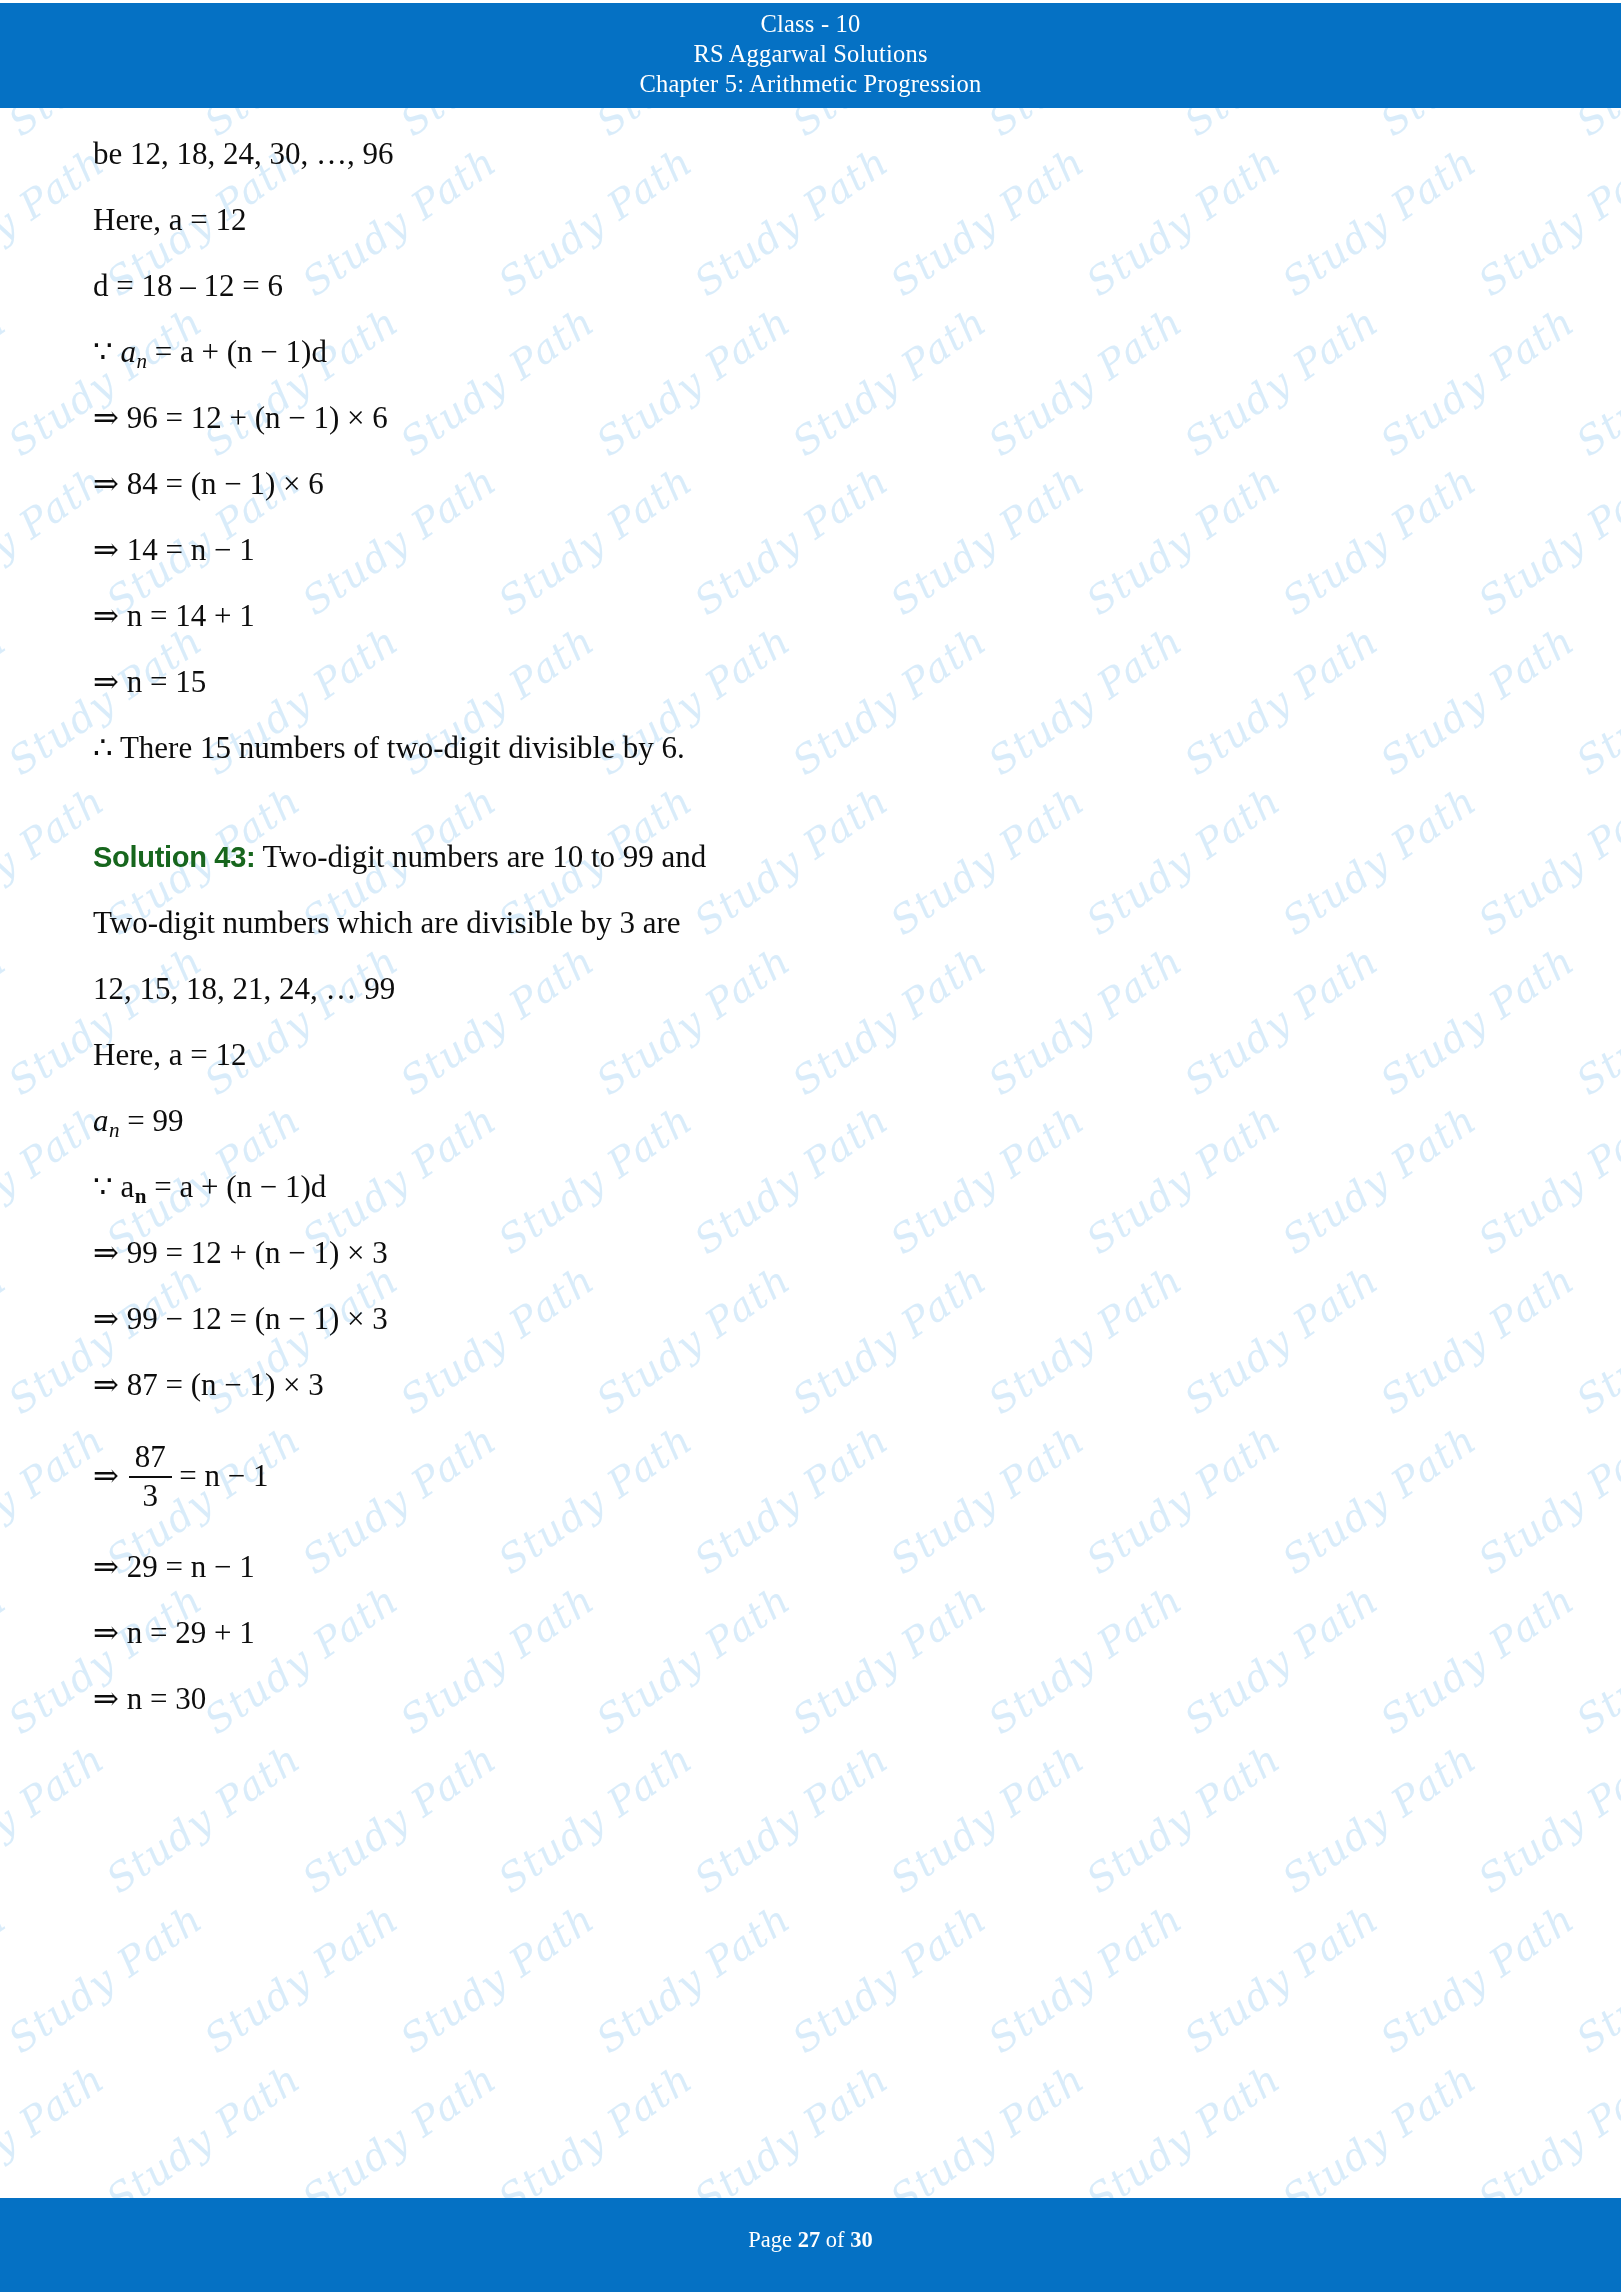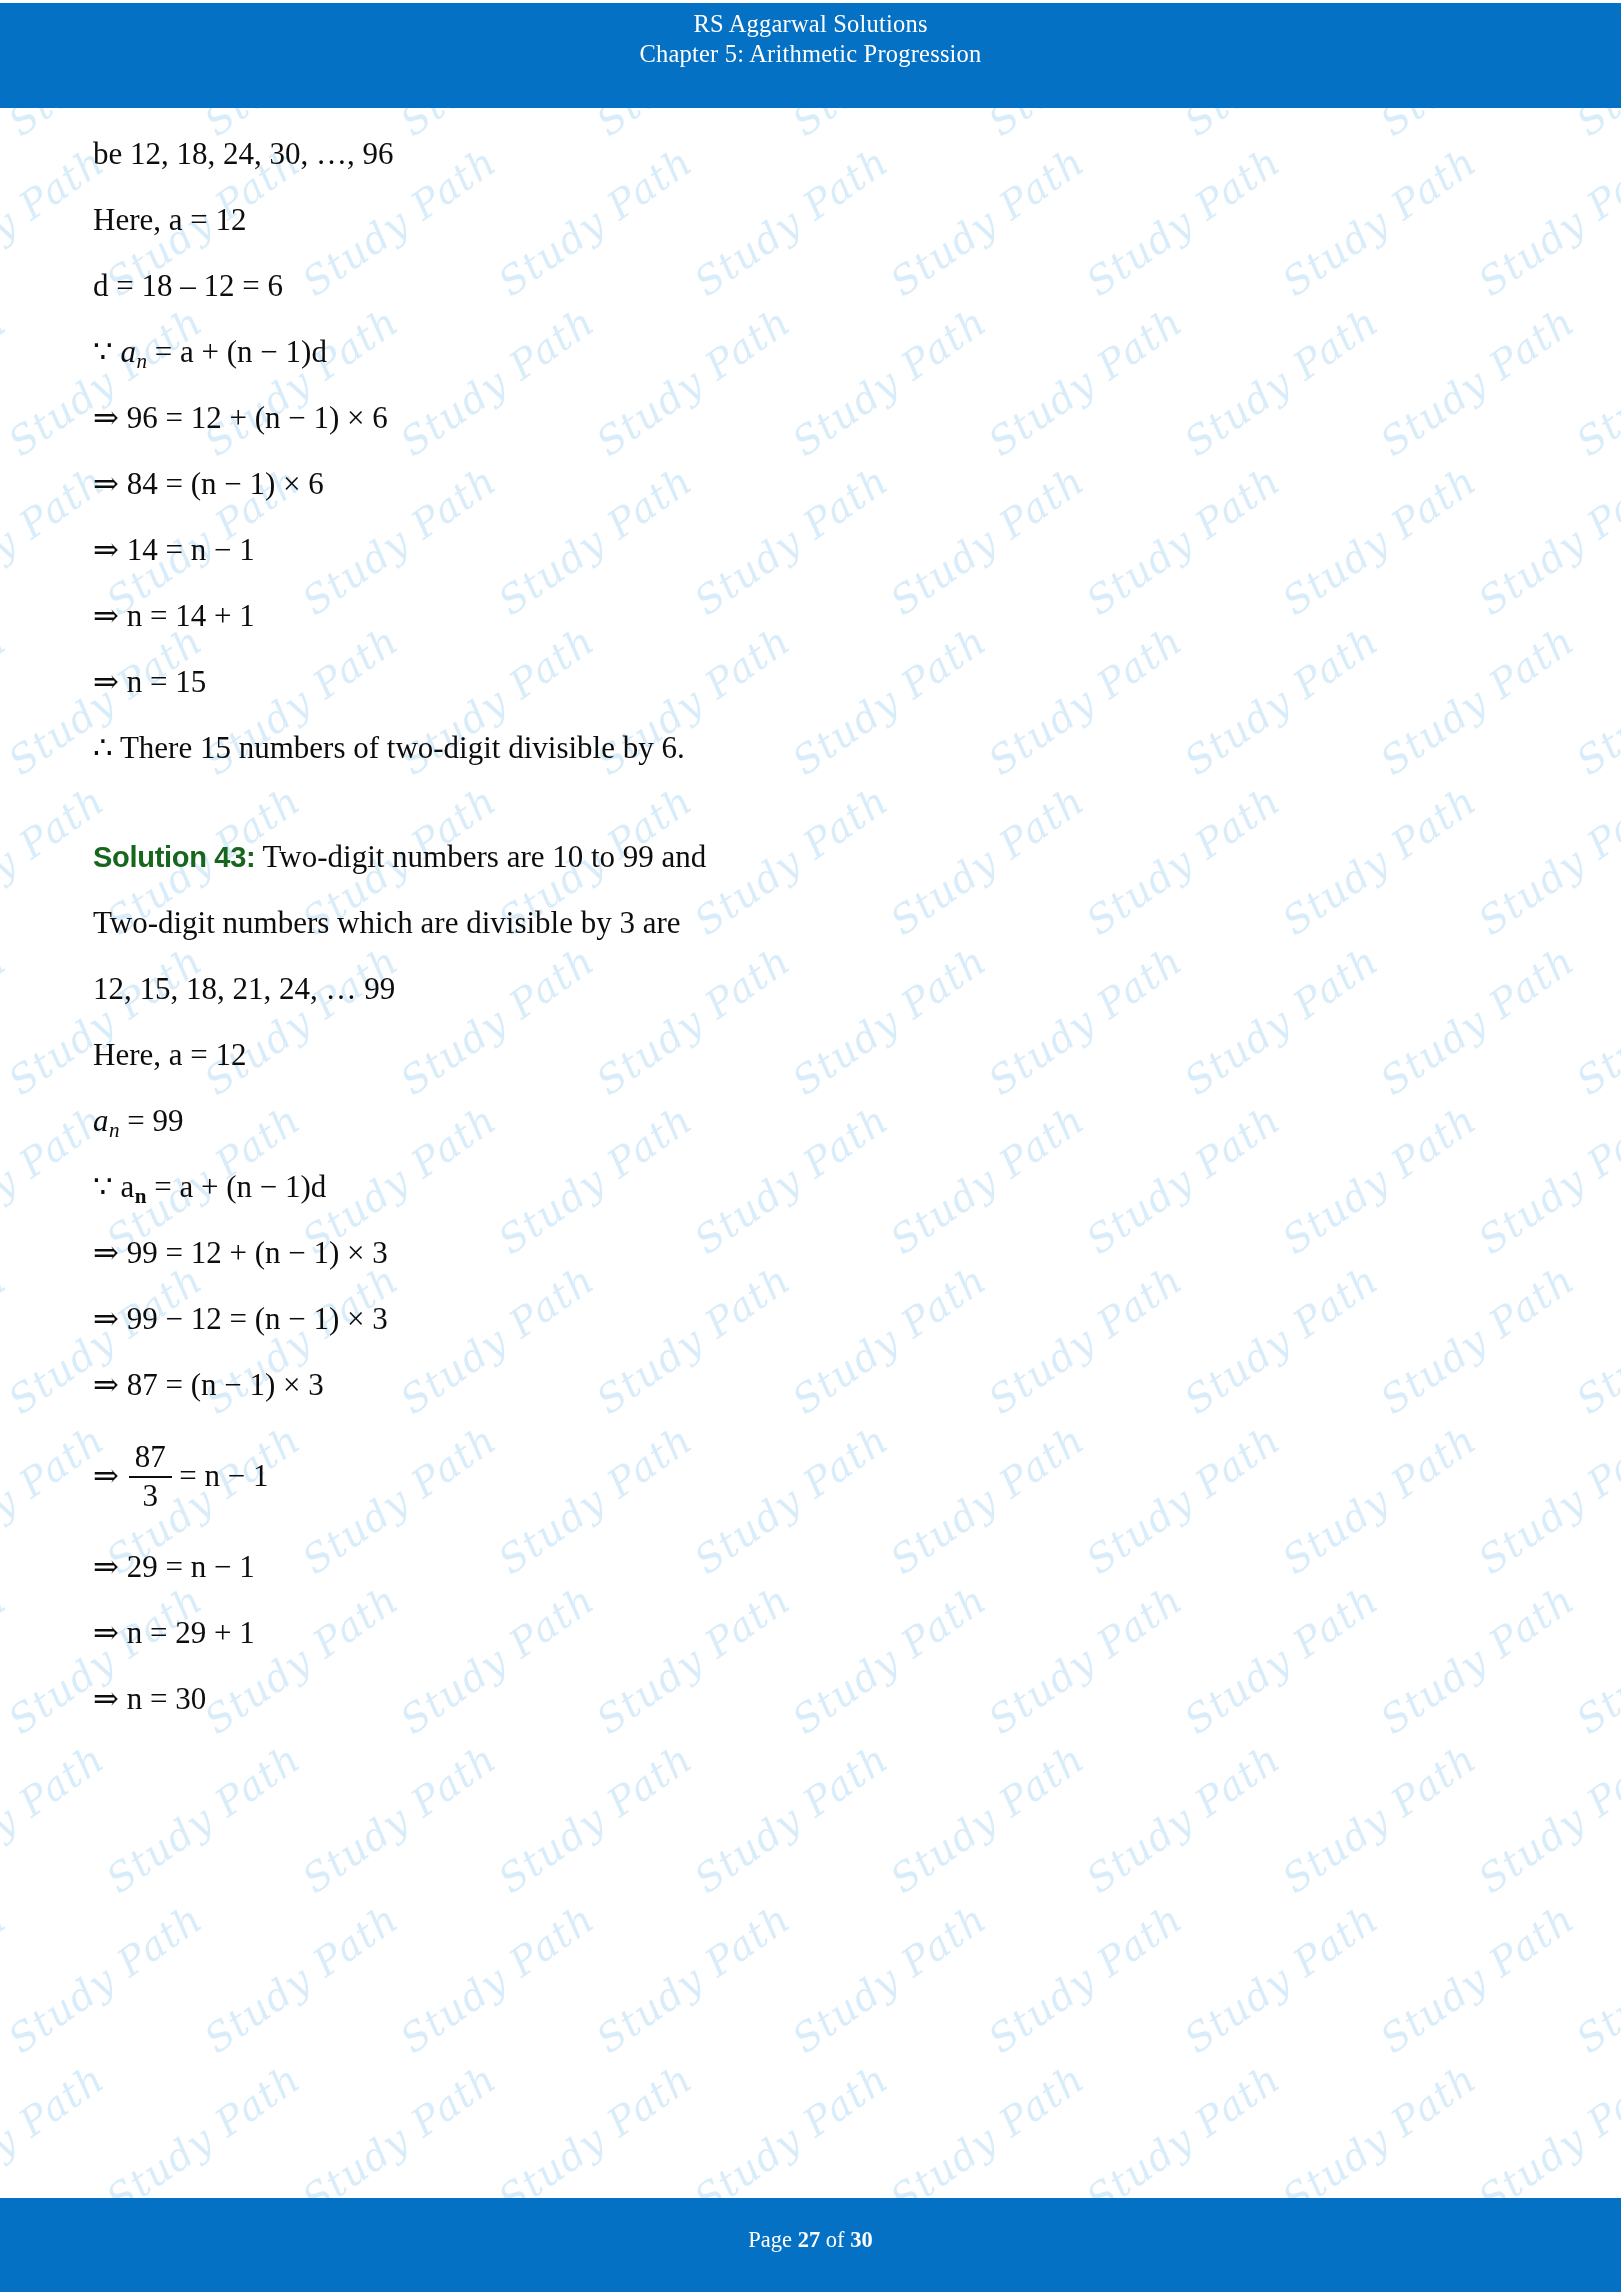--- a/index.html
+++ b/index.html
@@ -304,20 +304,21 @@
       <span class="wm" style="left: 294px; top: 2077px;">Study Path</span>
       <span class="wm" style="left: 490px; top: 2077px;">Study Path</span>
       <span class="wm" style="left: 686px; top: 2077px;">Study Path</span>
       <span class="wm" style="left: 882px; top: 2077px;">Study Path</span>
       <span class="wm" style="left: 1078px; top: 2077px;">Study Path</span>
       <span class="wm" style="left: 1274px; top: 2077px;">Study Path</span>
       <span class="wm" style="left: 1470px; top: 2077px;">Study Path</span>
     </div>
 
   <div class="header-band">
+    <div class="hline">Class - 10</div>
     <div class="hline">RS Aggarwal Solutions</div>
     <div class="hline">Chapter 5: Arithmetic Progression</div>
   </div>
 
   <div class="content">
 
     <div>
 
 
       <div class="line">be 12, 18, 24, 30, …, 96</div>

